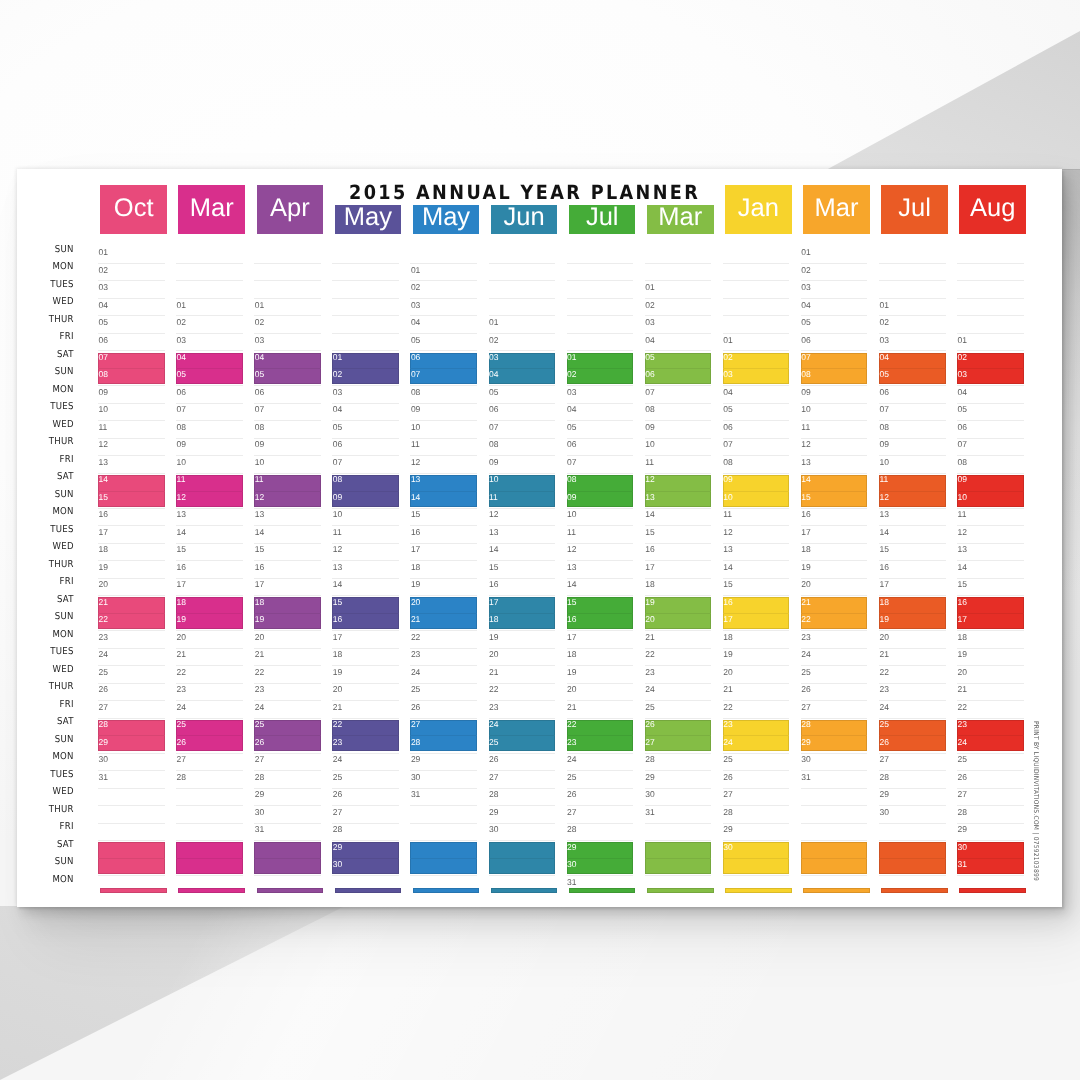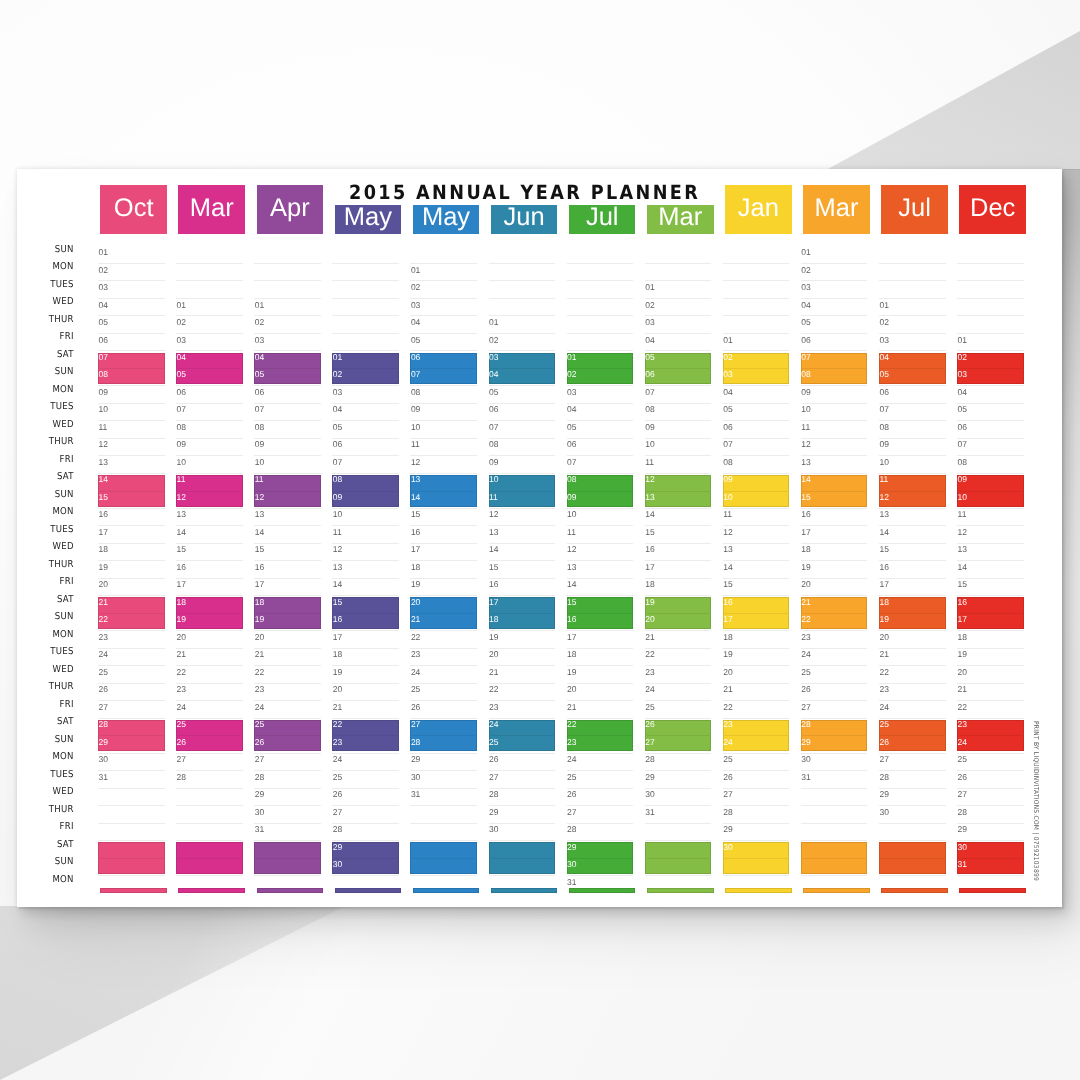--- a/index.html
+++ b/index.html
@@ -1036,21 +1036,21 @@
         <div class="datenum" style="left: 862.45px; top: 516.362px; font-size: 8.5px; line-height: 8.5px;">23</div>
         <div class="datenum" style="left: 862.45px; top: 533.855px; font-size: 8.5px; line-height: 8.5px;">24</div>
         <div class="datenum on" style="left: 862.45px; top: 551.348px; font-size: 8.5px; line-height: 8.5px;">25</div>
         <div class="datenum on" style="left: 862.45px; top: 568.841px; font-size: 8.5px; line-height: 8.5px;">26</div>
         <div class="datenum" style="left: 862.45px; top: 586.334px; font-size: 8.5px; line-height: 8.5px;">27</div>
         <div class="datenum" style="left: 862.45px; top: 603.827px; font-size: 8.5px; line-height: 8.5px;">28</div>
         <div class="datenum" style="left: 862.45px; top: 621.32px; font-size: 8.5px; line-height: 8.5px;">29</div>
         <div class="datenum" style="left: 862.45px; top: 638.813px; font-size: 8.5px; line-height: 8.5px;">30</div>
         <div class="footbar" style="left: 864.35px; width: 66.5px; top: 718.8px; height: 4.8px; background: rgb(234, 91, 37); box-shadow: rgb(207, 81, 33) 0px 0px 0px 1px inset;"></div>
         <div class="mhead" style="left: 942.445px; width: 66.5px; top: 16.2px; height: 48.7px; background: rgb(230, 46, 38); font-size: 25.5px;">
-          <span style="top: 10.7225px;">Dec</span>
+          <span style="top: 10.7225px;">Aug</span>
         </div>
         <div class="rule" style="left: 940.145px; width: 66.5px; top: 94px;"></div>
         <div class="rule" style="left: 940.145px; width: 66.5px; top: 111px;"></div>
         <div class="rule" style="left: 940.145px; width: 66.5px; top: 129px;"></div>
         <div class="rule" style="left: 940.145px; width: 66.5px; top: 146px;"></div>
         <div class="rule" style="left: 940.145px; width: 66.5px; top: 164px;"></div>
         <div class="rule" style="left: 940.145px; width: 66.5px; top: 181px;"></div>
         <div class="rule" style="left: 940.145px; width: 66.5px; top: 199px;"></div>
         <div class="rule" style="left: 940.145px; width: 66.5px; top: 216px;"></div>
         <div class="rule" style="left: 940.145px; width: 66.5px; top: 234px;"></div>

